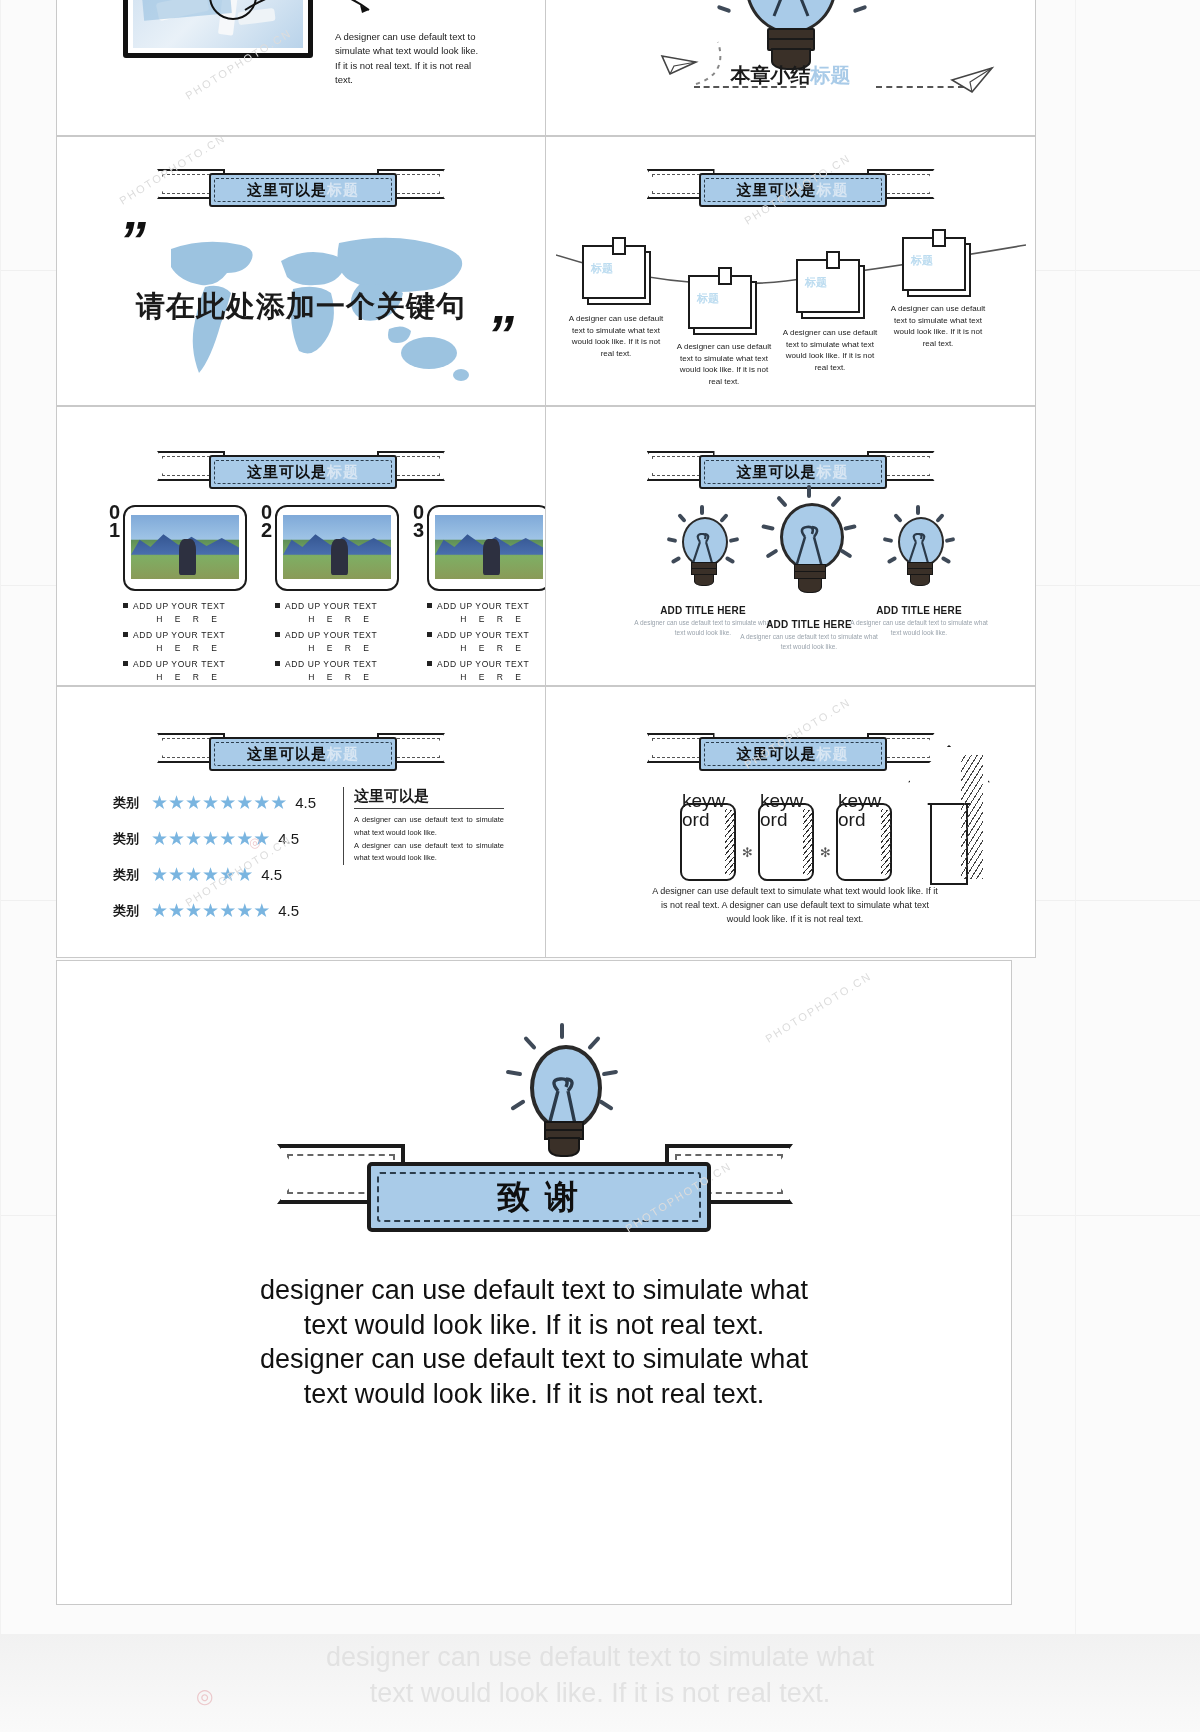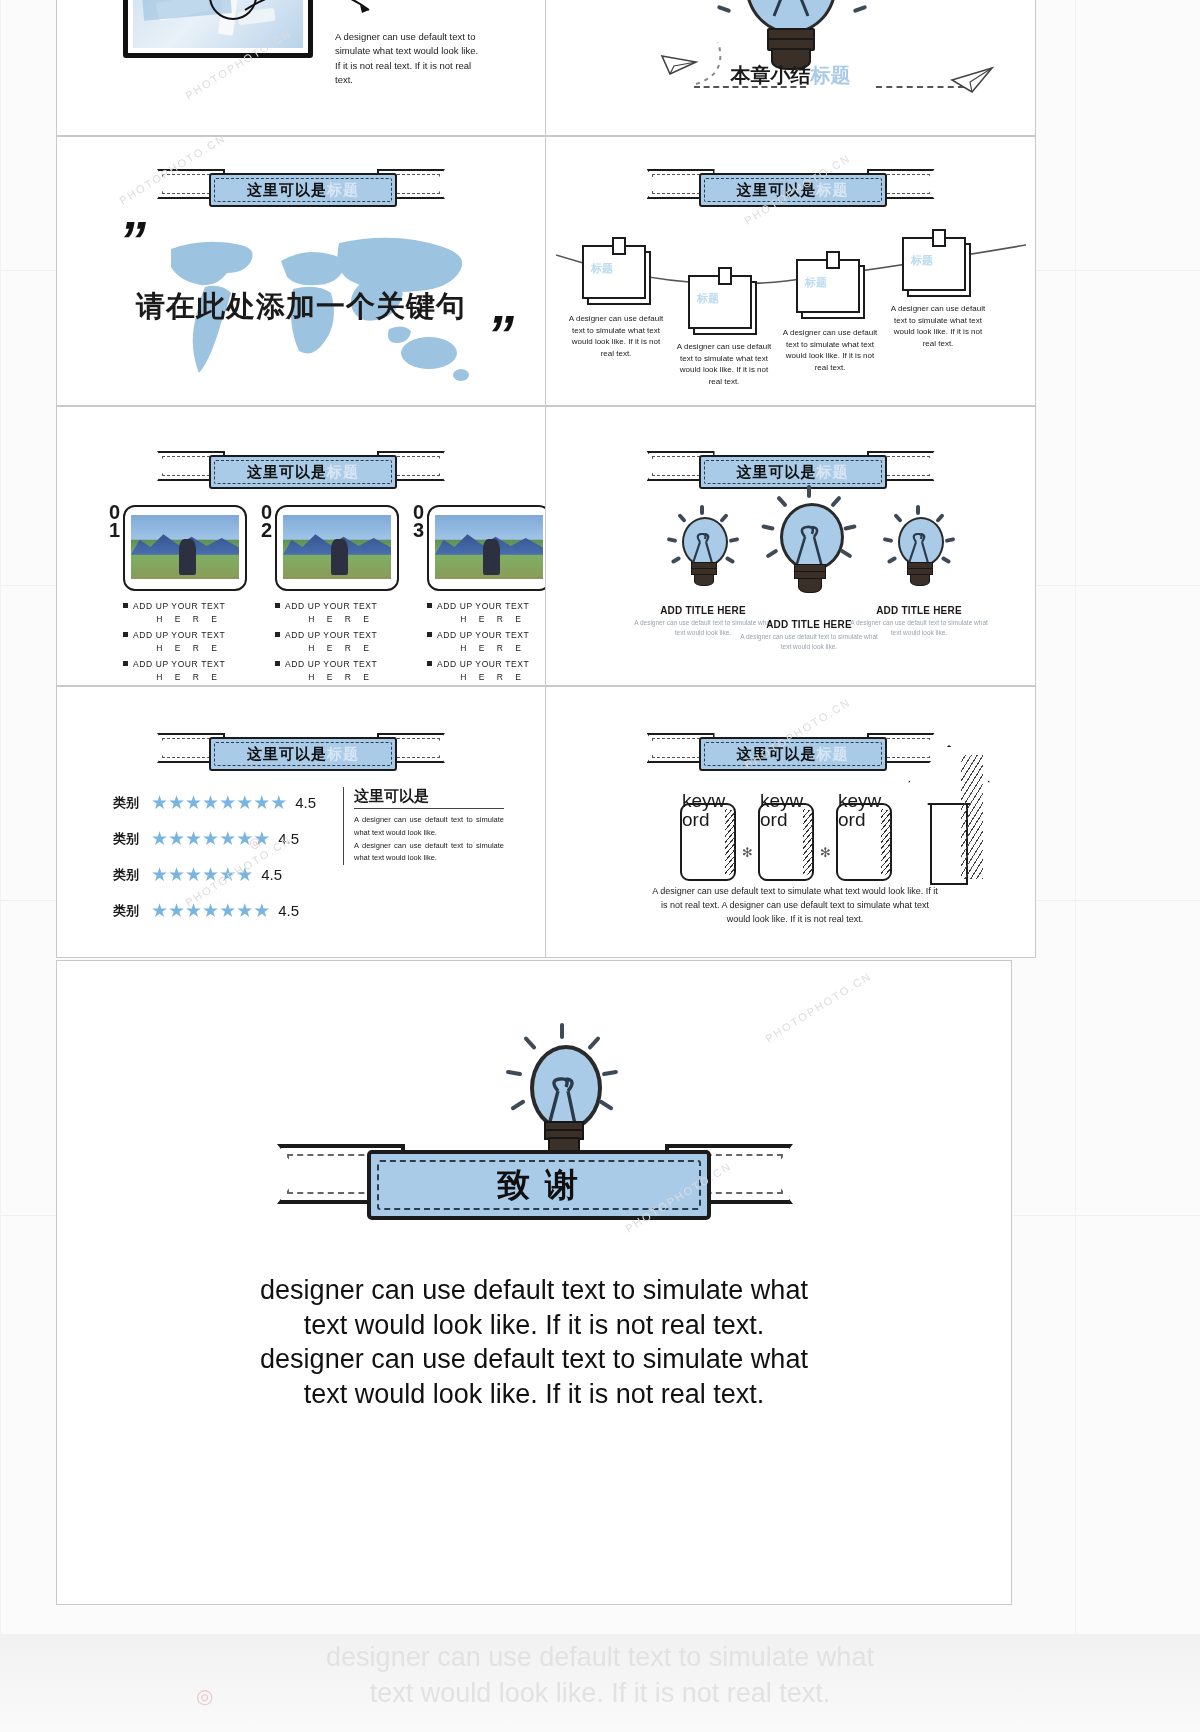--- a/index.html
+++ b/index.html
@@ -578,21 +578,21 @@
 
   <div style="position:absolute;left:278px;top:175px;width:400px;height:82px;">
     <div style="position:absolute;left:-58px;top:8px;width:120px;height:52px;background:#fff;border:4px solid #1b1b1b;
                 clip-path:polygon(0 0,100% 0,100% 100%,0 100%,18% 50%);">
         <i style="position:absolute;inset:6px;border:2px dashed #666;display:block;"></i>
       </div>
     <div style="position:absolute;right:-58px;top:8px;width:120px;height:52px;background:#fff;border:4px solid #1b1b1b;
                 clip-path:polygon(0 0,100% 0,82% 50%,100% 100%,0 100%);">
         <i style="position:absolute;inset:6px;border:2px dashed #666;display:block;"></i>
       </div>
-    <div style="position:absolute;left:32px;top:14px;width:336px;height:62px;background:#a9cbe8;border:4px solid #1b1b1b;border-radius:5px;
+    <div style="position:absolute;left:32px;top:26px;width:336px;height:62px;background:#a9cbe8;border:4px solid #1b1b1b;border-radius:5px;
                 display:flex;align-items:center;justify-content:center;">
       <i style="position:absolute;inset:6px;border:2px dashed #2b3d4d;border-radius:3px;display:block;"></i>
       <span style="position:relative;font-size:33px;font-weight:bold;letter-spacing:3px;color:#0f0f0f;">致    谢</span>
     </div>
   </div>
 
   <div class="thanks-text" style="top:312px;">
     <div>designer can use default text to simulate what</div>
     <div>text would look like. If it is not real text.</div>
     <div>designer can use default text to simulate what</div>

